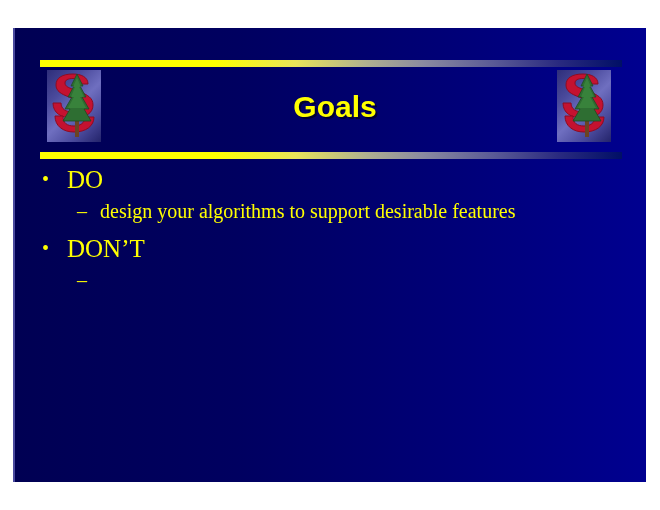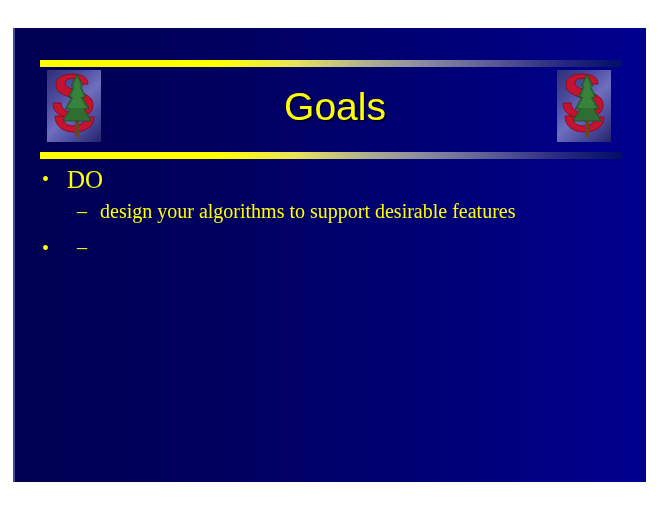--- a/index.html
+++ b/index.html
@@ -67,22 +67,22 @@
   .logo svg { display: block; width: 54px; height: 72px; }
 
   
   #slide-title {
     position: absolute;
     left: 120px;
     top: 60px;
     width: 400px;
     text-align: center;
     font-family: "Liberation Sans", sans-serif;
-    font-weight: normal;
-    font-size: 39px;
+    font-weight: bold;
+    font-size: 30px;
     line-height: 38px;
     color: #ffff00;
     text-shadow: 2px 2px 0 rgba(0,0,0,0.55);
     letter-spacing: 0px;
   }
 
   
   #slide-body {
     position: absolute;
     left: 0;
@@ -188,20 +188,21 @@
       </div>
       <div class="bullet-l2">
         <span class="marker">–</span>
         <span>design your algorithms to support desirable features</span>
       </div>
     </div>
 
     <div class="bullet-group">
       <div class="bullet-l1">
         <span class="marker">•</span>
+        <span>DON’T</span>
       </div>
       <div class="bullet-l2">
         <span class="marker">–</span>
       </div>
     </div>
 
   </div>
 </div>
 
 </body></html>

